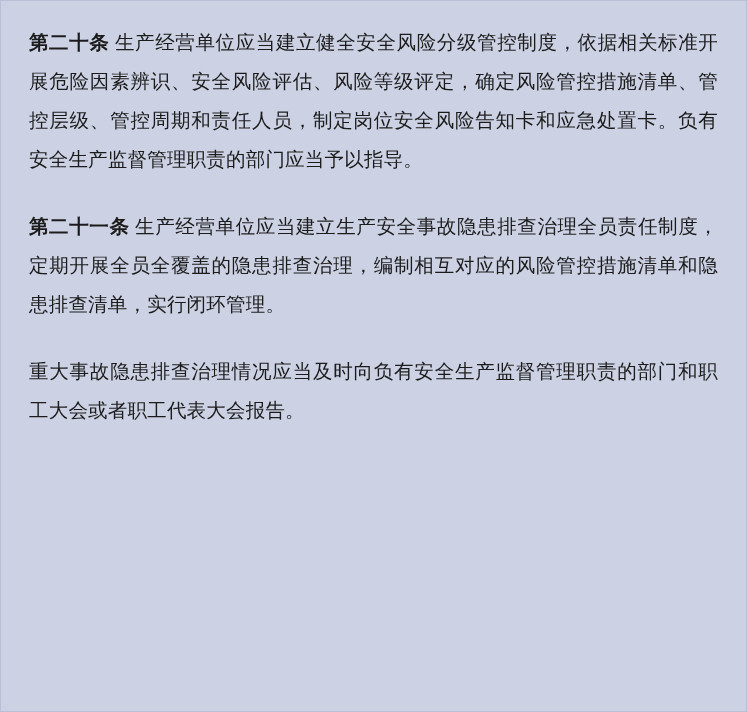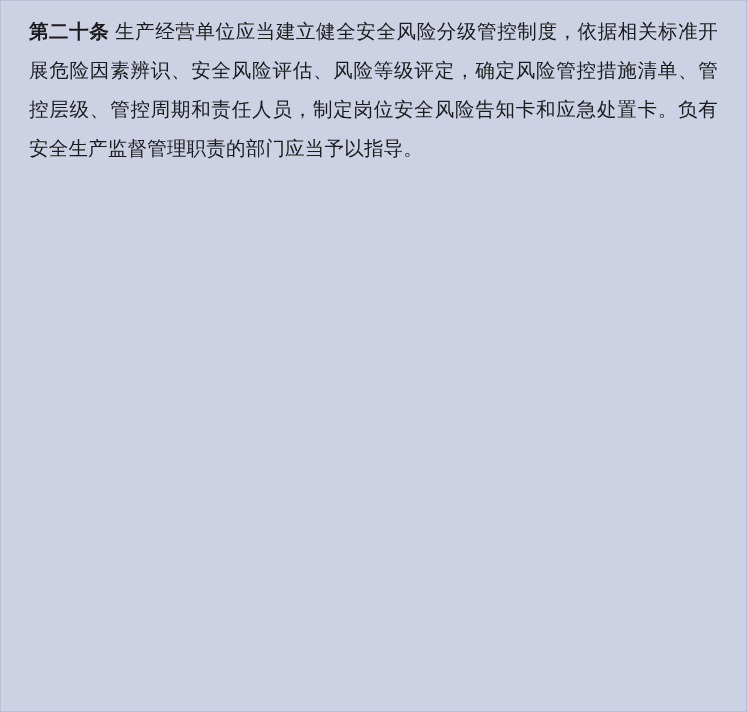--- a/index.html
+++ b/index.html
@@ -11,21 +11,21 @@
     height: 712px;
     background: #ffffff;
     font-family: "Liberation Serif", "DejaVu Serif", serif;
   }
   .doc-page {
     box-sizing: border-box;
     width: 747px;
     height: 712px;
     background: #ccd2e4;
     border: 1px solid #b9c0d6;
-    padding: 11px 28px 18px 28px;
+    padding: 22px 28px 18px 28px;
     overflow: hidden;
   }
   .para {
     color: #1b1b1b;
     font-size: 19.5px;
     line-height: 39px;
     text-align: justify;
     text-justify: inter-ideograph;
     margin: 0 0 28px 0;
     letter-spacing: 0.2px;
@@ -42,16 +42,22 @@
 </style>
 </head>
 <body>
 
 <div class="doc-page">
 
   <p class="para">
     <span class="art-label">第二十条</span><span>&nbsp;</span><span class="art-body">生产经营单位应当建立健全安全风险分级管控制度，依据相关标准开展危险因素辨识、安全风险评估、风险等级评定，确定风险管控措施清单、管控层级、管控周期和责任人员，制定岗位安全风险告知卡和应急处置卡。负有安全生产监督管理职责的部门应当予以指导。</span>
   </p>
 
+  <p class="para">
+    <span class="art-label">第二十一条</span><span>&nbsp;</span><span class="art-body">生产经营单位应当建立生产安全事故隐患排查治理全员责任制度，定期开展全员全覆盖的隐患排查治理，编制相互对应的风险管控措施清单和隐患排查清单，实行闭环管理。</span>
+  </p>
 
 
+  <p class="para">
+    <span class="art-body">重大事故隐患排查治理情况应当及时向负有安全生产监督管理职责的部门和职工大会或者职工代表大会报告。</span>
+  </p>
 
 </div>
 
 </body></html>

